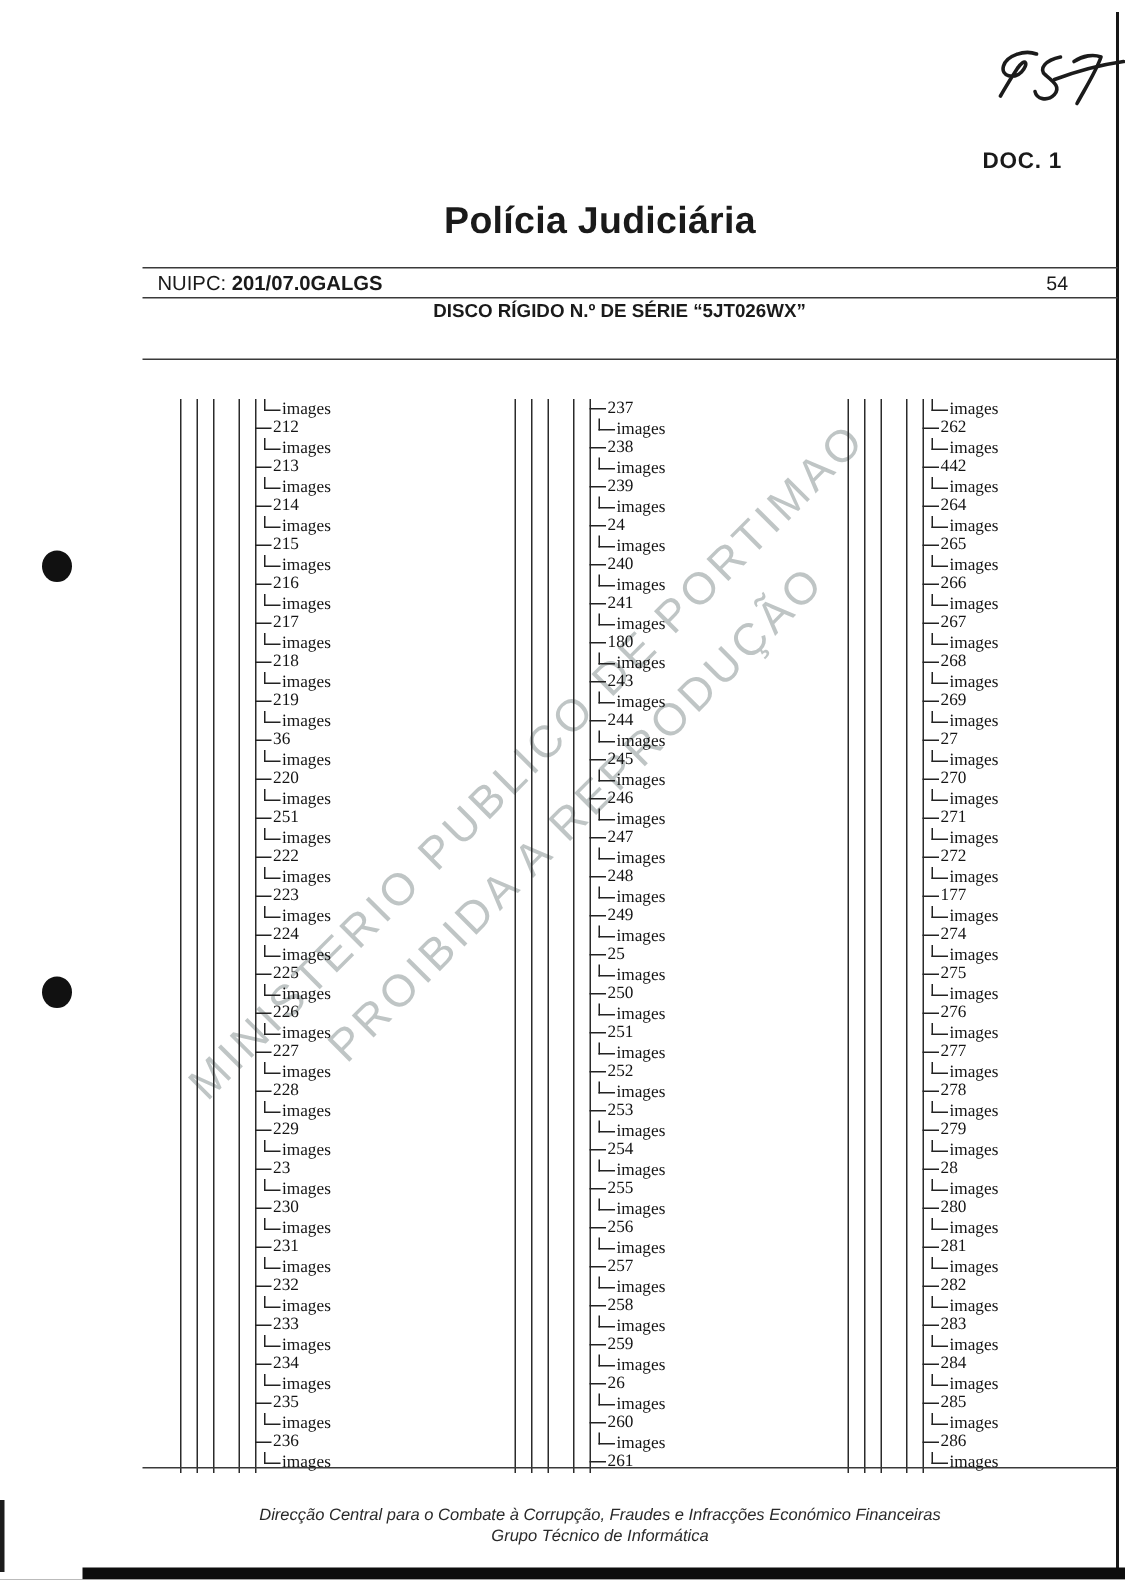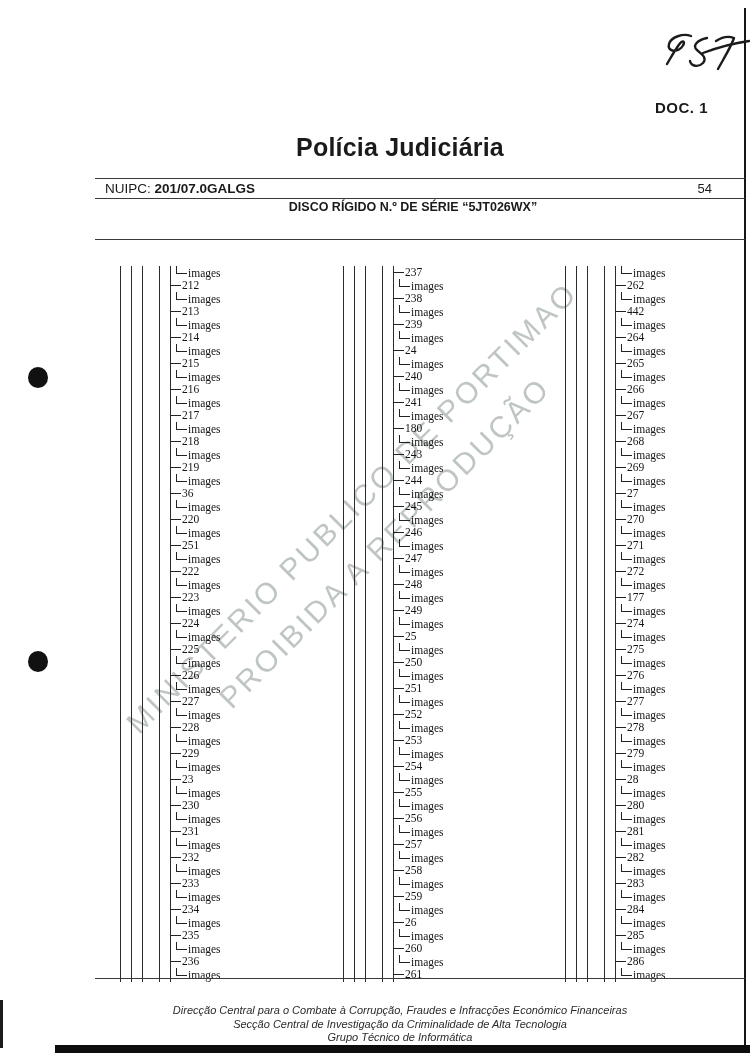--- a/index.html
+++ b/index.html
@@ -778,17 +778,16 @@
       <div class="tl tl-sub">
         <span class="conn"></span>
         <span class="lbl">images</span>
       </div>
     </div>
 
   <div class="rule r-bottom"></div>
 
   <div class="footer">
     <div>Direcção Central para o Combate à Corrupção, Fraudes e Infracções Económico Financeiras</div>
-    <div>Secção Central de Investigação da Criminalidade de Alta Tecnologia</div>
     <div>Grupo Técnico de Informática</div>
   </div>
 
 </div>
 
 </body></html>

